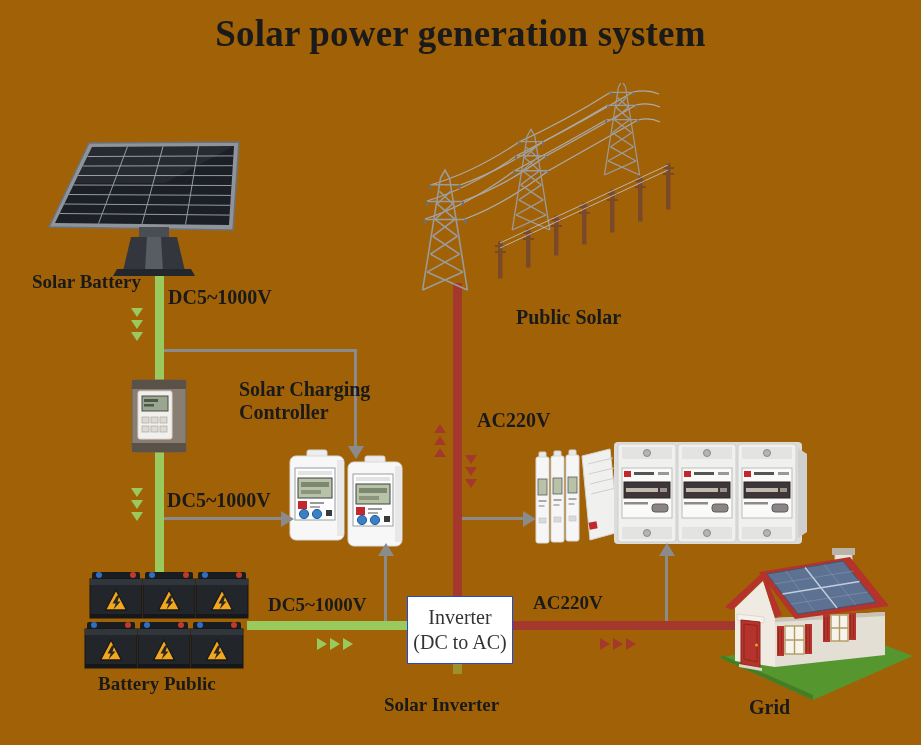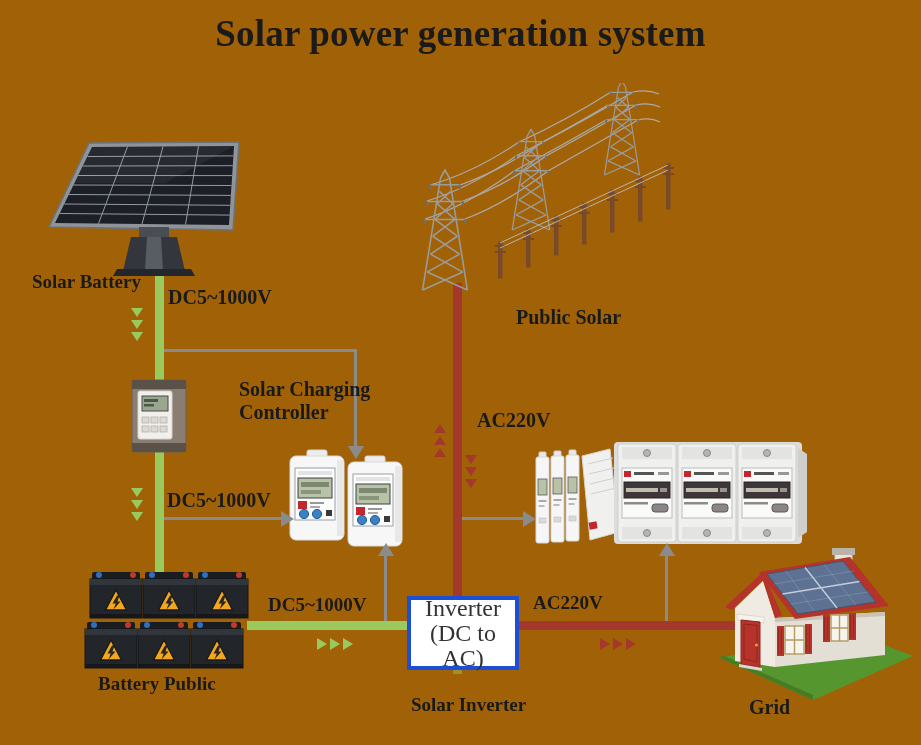--- a/index.html
+++ b/index.html
@@ -19,21 +19,21 @@
   .tri{position:absolute;width:0;height:0;}
   .tri.dn-dc{border-left:6px solid transparent;border-right:6px solid transparent;border-top:9px solid var(--dc);}
   .tri.rt-dc{border-top:6px solid transparent;border-bottom:6px solid transparent;border-left:10px solid var(--dc);}
   .tri.up-ac{border-left:6px solid transparent;border-right:6px solid transparent;border-bottom:9px solid var(--ac);}
   .tri.dn-ac{border-left:6px solid transparent;border-right:6px solid transparent;border-top:9px solid var(--ac);}
   .tri.rt-ac{border-top:6px solid transparent;border-bottom:6px solid transparent;border-left:10px solid var(--ac);}
   .head-dn{position:absolute;width:0;height:0;border-left:8px solid transparent;border-right:8px solid transparent;border-top:13px solid var(--wire);}
   .head-rt{position:absolute;width:0;height:0;border-top:8px solid transparent;border-bottom:8px solid transparent;border-left:13px solid var(--wire);}
   .head-up{position:absolute;width:0;height:0;border-left:8px solid transparent;border-right:8px solid transparent;border-bottom:13px solid var(--wire);}
   .inverter-box{position:absolute;left:407px;top:596px;width:104px;height:66px;background:#fff;
-    border:4px solid #1d4ed8;text-align:center;font-size:24px;line-height:25px;color:#333;
+    border:1px solid #1d4ed8;text-align:center;font-size:20px;line-height:25px;color:#333;
     display:flex;flex-direction:column;justify-content:center;}
 </style>
 </head>
 <body>
 
 <div class="stage">
 
   <div class="abs title">Solar power generation system</div>
 
   <div class="wire gray" style="left:160px;top:349px;width:197px;height:3px;"></div>
@@ -306,16 +306,16 @@
     <div>Controller</div>
   </div>
   <div class="lbl" style="left:167px;top:489px;">DC5~1000V</div>
   <div class="lbl s" style="left:98px;top:673px;">
     <div>Battery Public</div>
   </div>
   <div class="lbl s" style="left:268px;top:594px;">DC5~1000V</div>
   <div class="lbl" style="left:516px;top:306px;">Public Solar</div>
   <div class="lbl" style="left:477px;top:409px;">AC220V</div>
   <div class="lbl s" style="left:533px;top:592px;">AC220V</div>
-  <div class="lbl s" style="left:411px;top:694px;">Solar Inverter</div>
+  <div class="lbl s" style="left:384px;top:694px;">Solar Inverter</div>
   <div class="lbl" style="left:749px;top:696px;">Grid</div>
 
 </div>
 
 </body></html>

